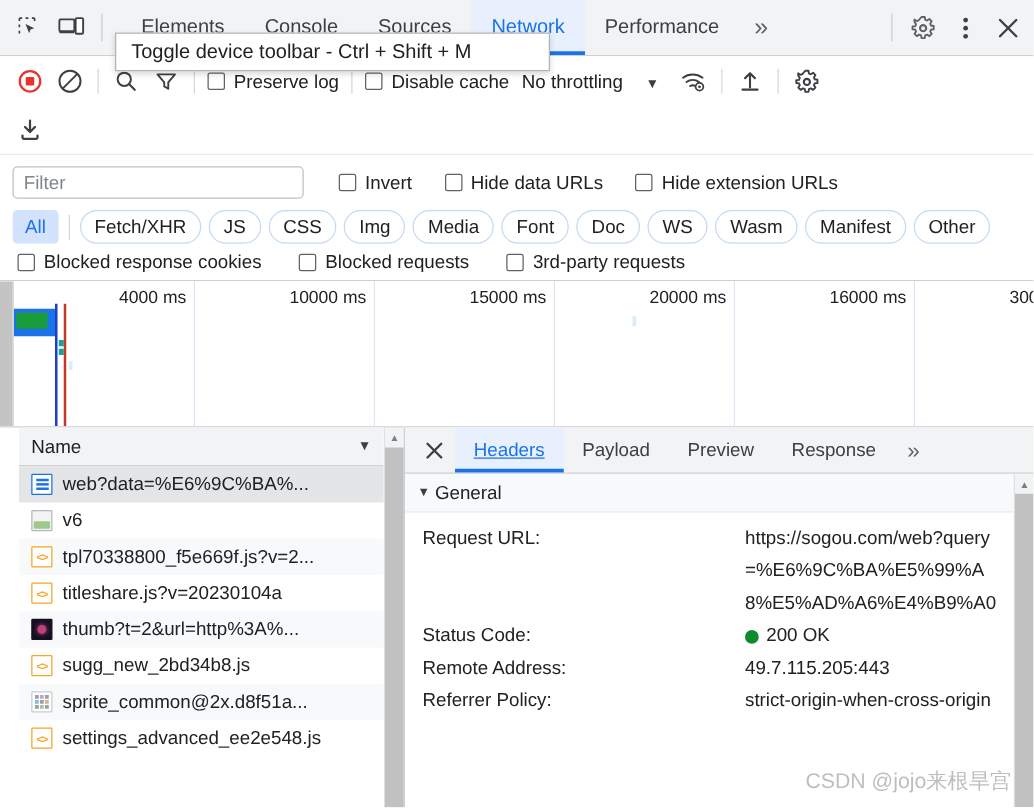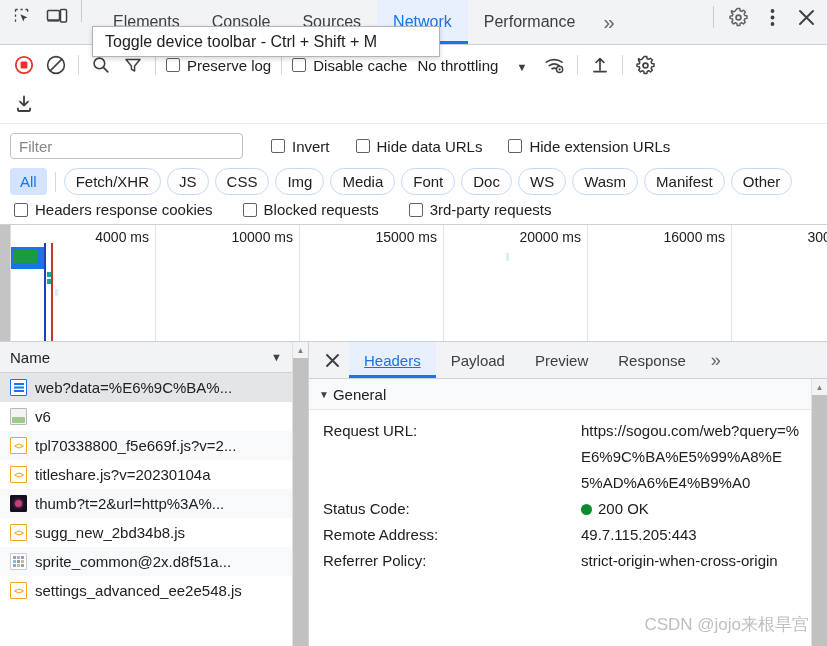--- a/index.html
+++ b/index.html
@@ -23,21 +23,21 @@
     display: flex;
     flex-direction: column;
     background: #ffffff;
   }
 
   
   .tabbar {
     height: 44px;
     min-height: 44px;
     display: flex;
-    align-items: flex-start;
+    align-items: center;
     background: #f1f3f4;
     border-bottom: 1px solid #cdd0d4;
     position: relative;
     padding-left: 6px;
   }
   .tb-icon {
     width: 34px;
     height: 34px;
     display: flex;
     align-items: center;
@@ -299,20 +299,21 @@
     position: absolute;
     background: #d9edfb;
   }
 
   
   .split {
     flex: 1 1 auto;
     display: flex;
     min-height: 0;
     overflow: hidden;
+    margin-left: 15px;
   }
 
   
   .reqpane {
     width: 292px;
     min-width: 292px;
     display: flex;
     flex-direction: column;
     background: #fff;
     overflow: hidden;
@@ -802,21 +803,21 @@
         <span>Manifest</span>
       </div>
     <div class="pill">
         <span>Other</span>
       </div>
   </div>
 
   <div class="blockedbar">
     <label class="cb-label">
       <span class="cbox"></span>
-      <span>Headers response cookies</span>
+      <span>Blocked response cookies</span>
     </label>
     <label class="cb-label">
       <span class="cbox"></span>
       <span>Blocked requests</span>
     </label>
     <label class="cb-label">
       <span class="cbox"></span>
       <span>3rd-party requests</span>
     </label>
   </div>

